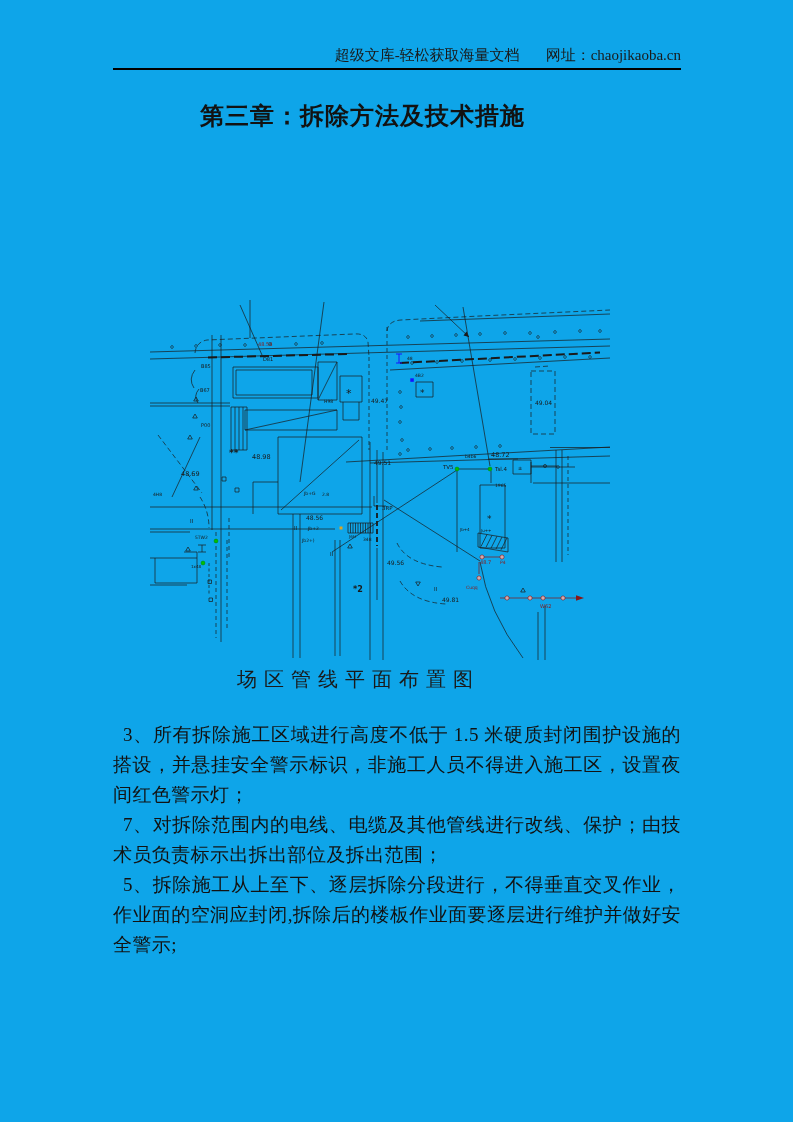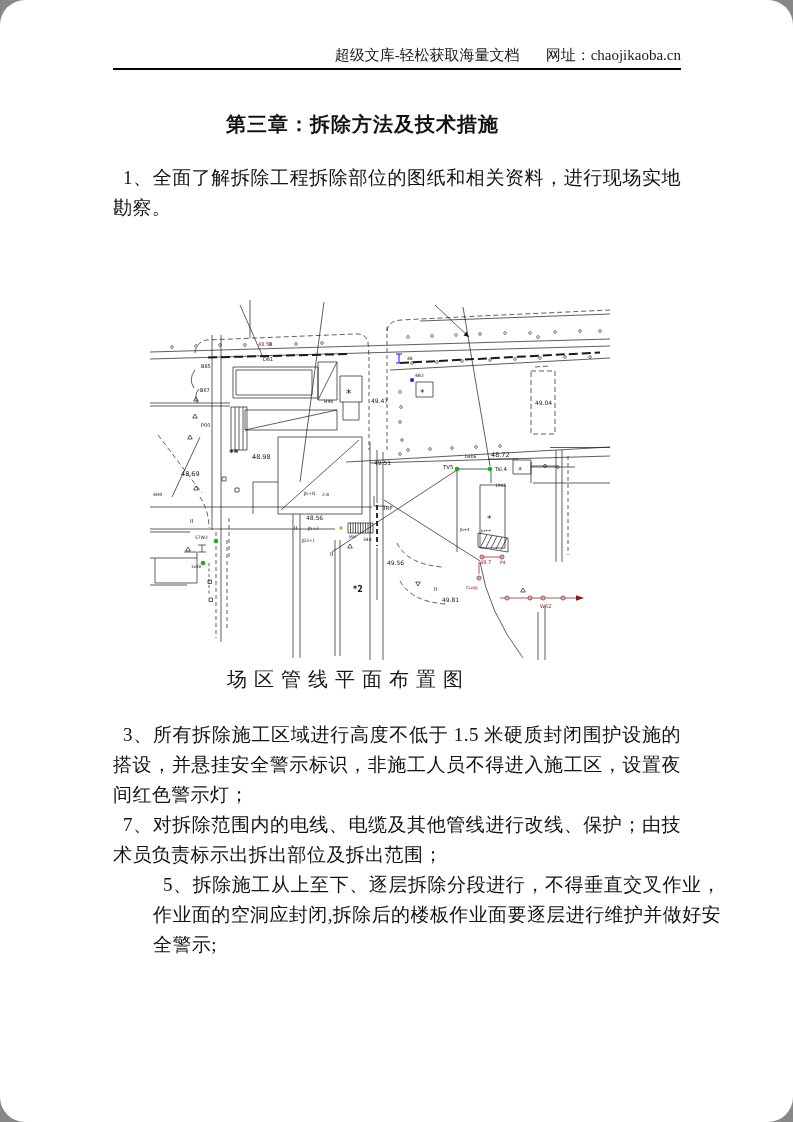--- a/index.html
+++ b/index.html
@@ -1,58 +1,57 @@
 <!DOCTYPE html>
 <html><head>
 <meta charset="utf-8">
 <style>
   html,body{margin:0;padding:0;background:#888;}
   .page{
-    position:relative;width:793px;height:1122px;background:#ffffff;
+    position:relative;width:793px;height:1122px;background:#0ea5e9;
     margin:0 auto;overflow:hidden;
-    font-family:"Liberation Serif","DejaVu Serif",serif;color:#121212;border-radius:25px;
+    font-family:"Liberation Serif","DejaVu Serif",serif;color:#121212;
   }
   .hdr{
     position:absolute;top:46px;left:113px;width:568px;
     display:flex;justify-content:flex-end;align-items:baseline;gap:26px;
     font-size:15px;color:#1a1a1a;white-space:nowrap;
   }
   .hdr-rule{position:absolute;top:68px;left:113px;width:568px;height:2px;background:#000;}
   .doc-title{
     position:absolute;top:100px;left:0;width:725px;text-align:center;
-    font-size:20px;font-weight:bold;letter-spacing:1px;margin-top:11px;
+    font-size:24px;font-weight:bold;letter-spacing:1px;
   }
   .para{
     position:absolute;left:113px;width:568px;
     font-size:19px;line-height:30px;letter-spacing:.4px;
     text-align:justify;text-indent:10px;
   }
-  .p1{top:163px;} .p2{top:222px;} .p3{top:720px;} .p4{top:810px;} .p5{top:870px;margin-left:40px;} .p6{top:958px;}
+  .p1{top:163px;} .p2{top:222px;} .p3{top:720px;} .p4{top:810px;} .p5{top:870px;} .p6{top:958px;}
   .figure{position:absolute;top:300px;left:150px;width:460px;height:368px;}
   .figure svg{display:block;width:460px;height:368px;}
   .fig-caption{
-    position:absolute;top:666px;left:227px;
+    position:absolute;top:666px;left:237px;
     font-size:20px;letter-spacing:7px;white-space:nowrap;color:#1a1a1a;
   }
   svg text{font-family:"DejaVu Sans","Liberation Sans",sans-serif;}
 </style>
 </head>
 <body>
 
 <div class="page">
 
   <div class="hdr">
     <span>超级文库-轻松获取海量文档</span>
     <span><span>网址：</span><span>chaojikaoba.cn</span></span>
   </div>
   <div class="hdr-rule"></div>
 
   <div class="doc-title">第三章：拆除方法及技术措施</div>
 
-  <div class="para p1">1、全面了解拆除工程拆除部位的图纸和相关资料，进行现场实地勘察。</div>
 
   <div class="figure">
     <svg id="fig-svg" viewBox="0 0 460 368" xmlns="http://www.w3.org/2000/svg">
       <defs>
         <path id="dm" d="M0,-1.7 L1.5,0 L0,1.7 L-1.5,0 Z"></path>
         <path id="tr" d="M0,0 L-2.3,4 L2.3,4 Z"></path>
       </defs>
       <g stroke="#1a1a1a" stroke-width="0.7" fill="none">
 
         <path d="M0,52 L460,39 M0,59 L460,46 M240,70 L460,58 M270,21 L460,14"></path>

